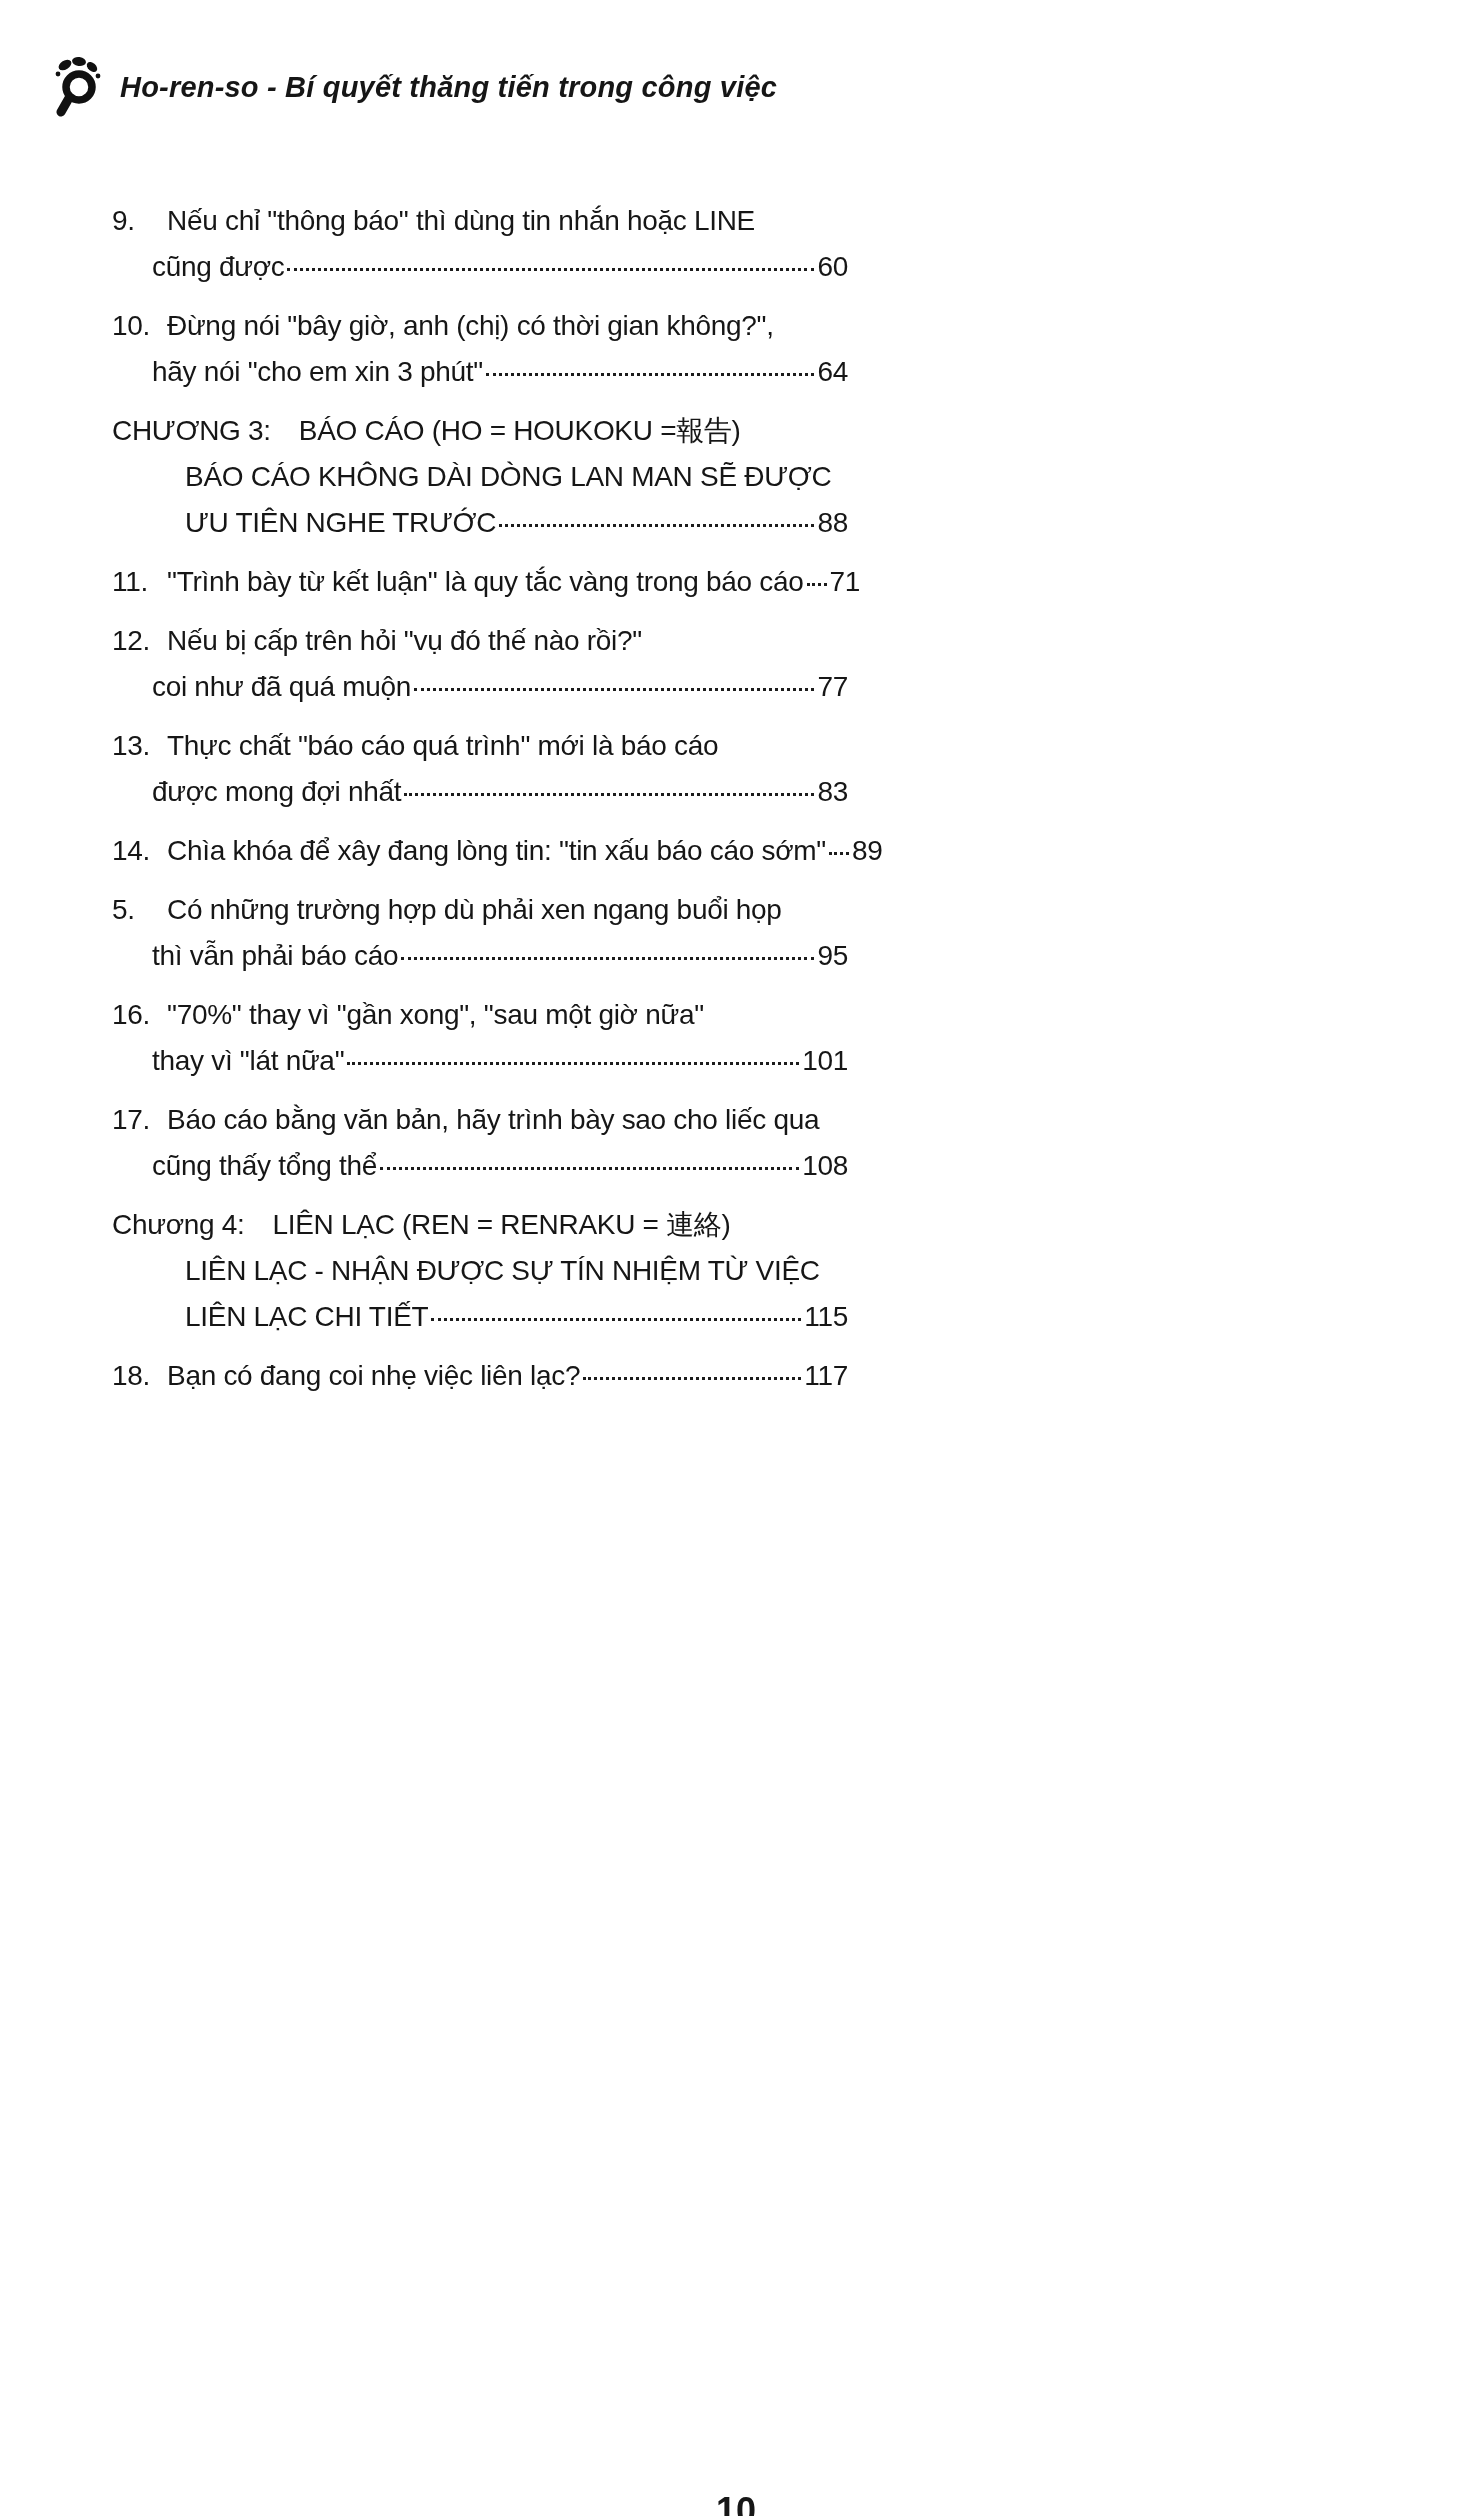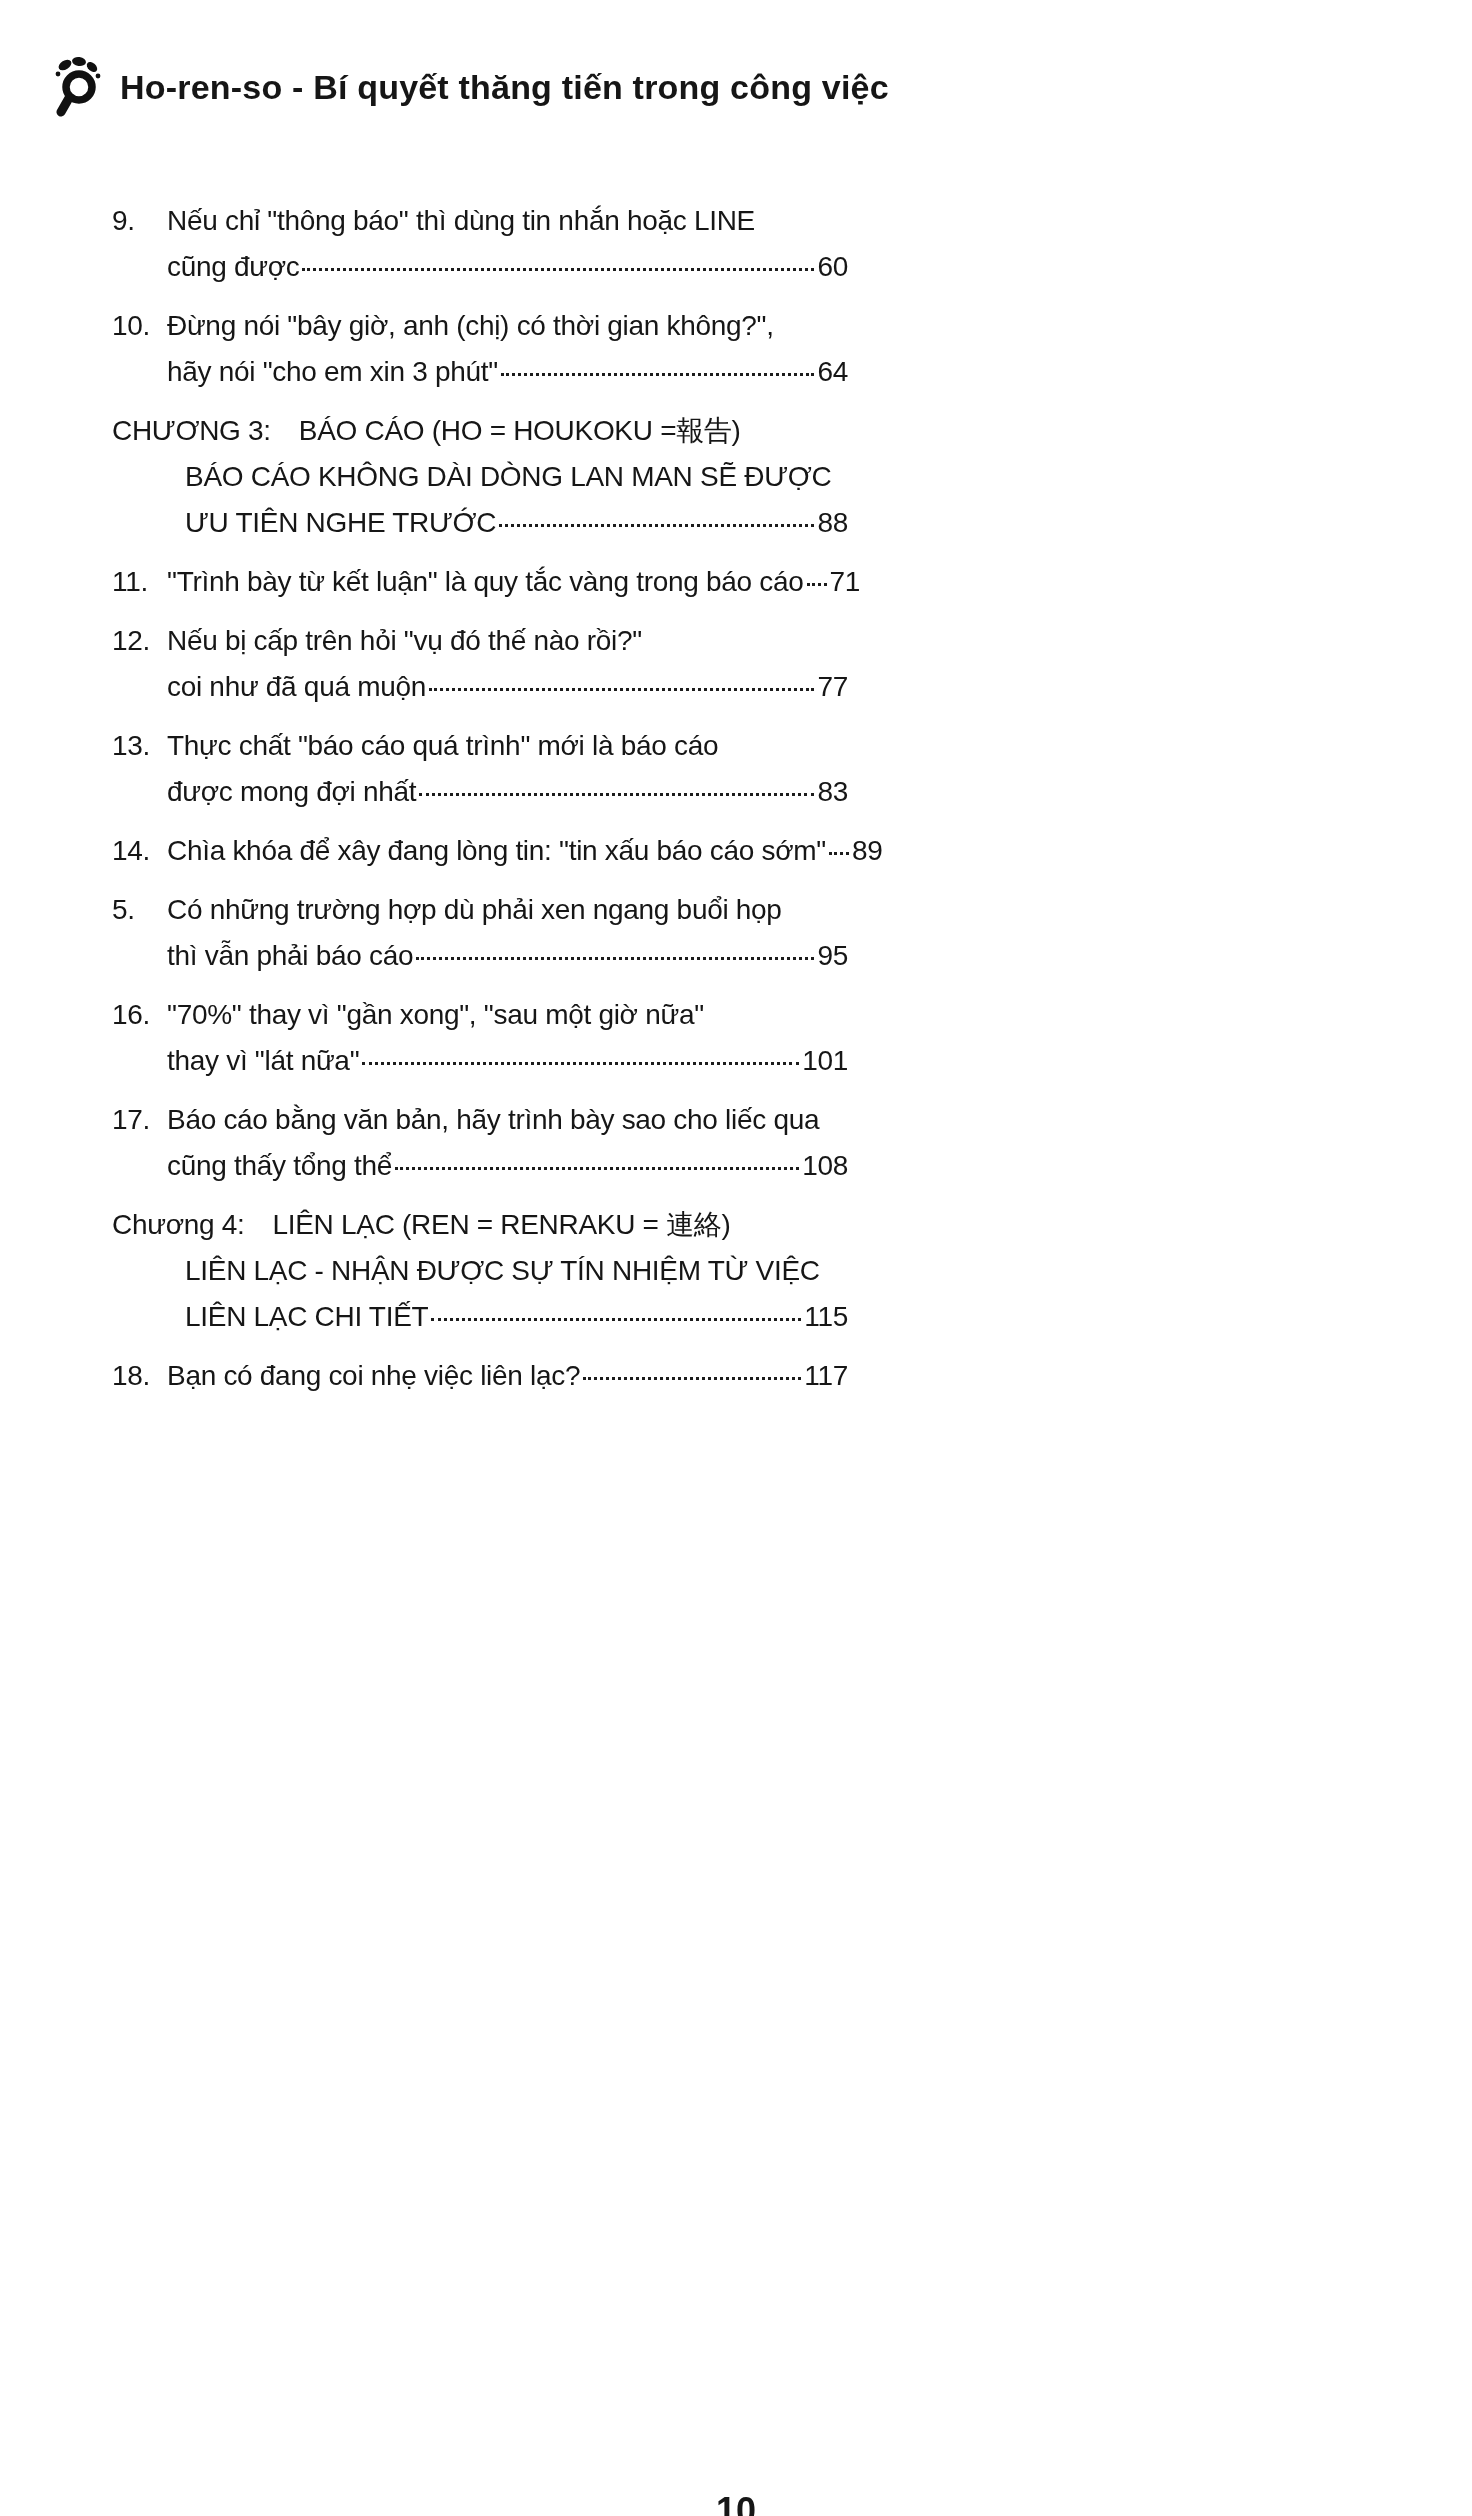--- a/index.html
+++ b/index.html
@@ -24,22 +24,23 @@
     display: flex;
     align-items: center;
     gap: 16px;
   }
   .mascot {
     width: 52px;
     height: 62px;
     flex-shrink: 0;
   }
   .running-title {
-    font-size: 34px;
+    font-size: 29px;
     font-weight: bold;
+    font-style: italic;
     letter-spacing: 0.2px;
     white-space: nowrap;
   }
 
   
   .toc {
     position: absolute;
     top: 198px;
     left: 112px;
     width: 736px;
@@ -50,21 +51,21 @@
     align-items: baseline;
     font-size: 28px;
     line-height: 46px;
     letter-spacing: -0.3px;
   }
   .line .text { white-space: nowrap; }
   .item .line.first .label {
     width: 55px;
     flex-shrink: 0;
   }
-  .item .line.cont { margin-left: 55px; }
+  .item .line.cont { margin-left: 40px; }
   .chapter .line.first .label {
     margin-right: 28px;
     white-space: nowrap;
   }
   .chapter .line.cont { margin-left: 73px; }
   .dots {
     flex: 1 1 20px;
     min-width: 20px;
     border-bottom: 3.5px dotted #1c1c1c;
     transform: translateY(-5px);

